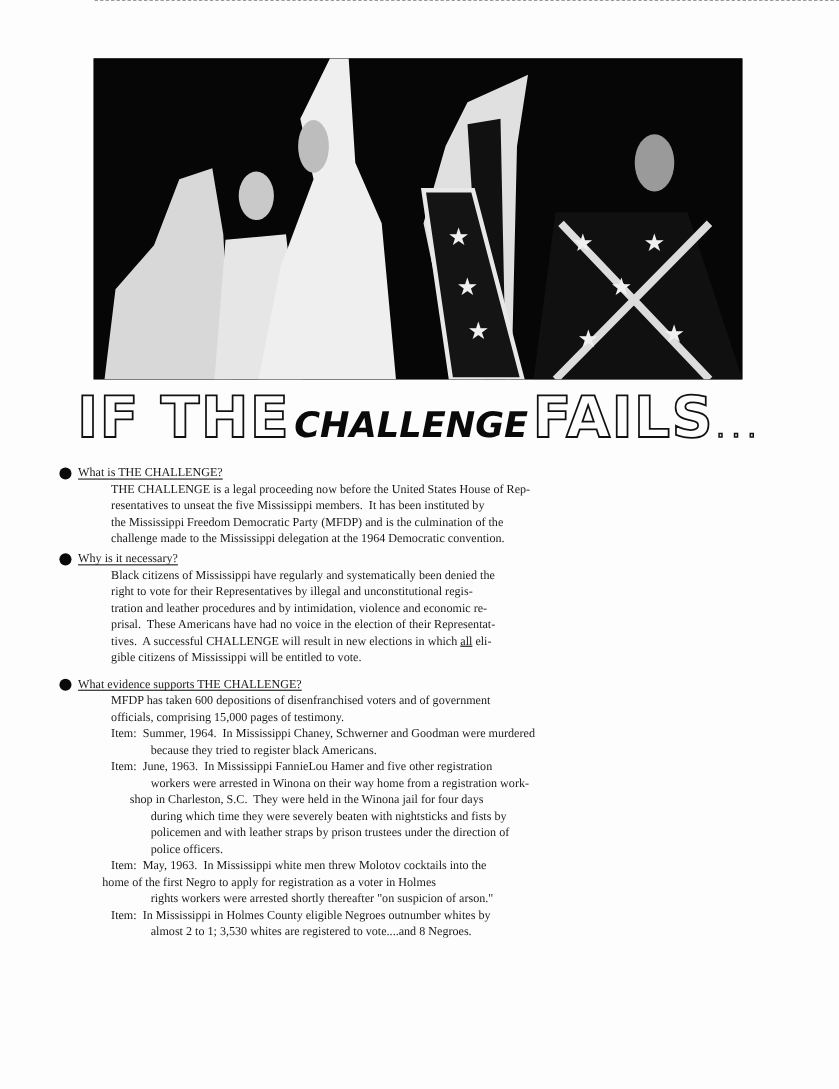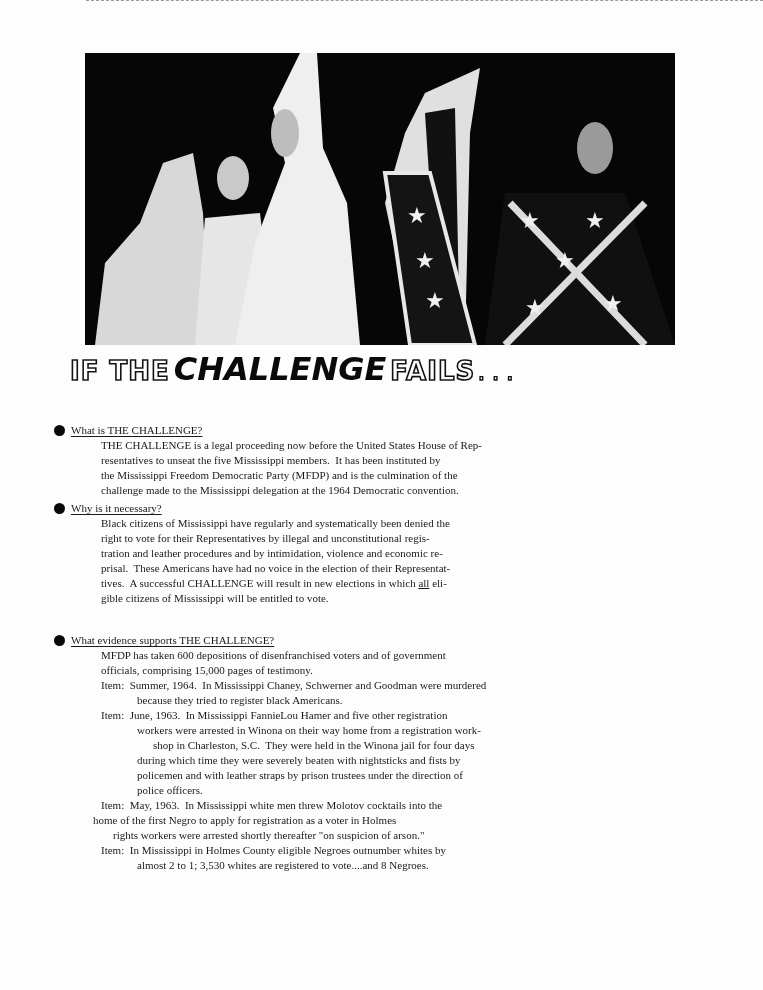--- a/index.html
+++ b/index.html
@@ -1,21 +1,21 @@
 <!DOCTYPE html>
 <html><head>
   <meta charset="utf-8">
   <style>
     html, body { margin: 0; padding: 0; background: #fdfdfd; }
     body { width: 763px; height: 990px; position: relative; overflow: hidden; color: #1a1a1a; }
     .top-rule { position: absolute; left: 86px; top: 0; width: 677px; height: 0; border-top: 1px dashed #9a9a9a; }
     .photo { position: absolute; left: 85px; top: 53px; width: 590px; height: 292px; background: #060606; overflow: hidden; }
     .photo svg { display: block; }
     .headline { position: absolute; left: 70px; top: 350px; width: 630px; height: 50px; white-space: nowrap; }
-    .hl-outline { font-family: "DejaVu Sans", sans-serif; font-weight: bold; font-size: 26px; color: #fdfdfd; -webkit-text-stroke: 1.6px #111; letter-spacing: 1px; }
+    .hl-outline { font-family: "DejaVu Sans", sans-serif; font-weight: bold; font-size: 52px; color: #fdfdfd; -webkit-text-stroke: 1.6px #111; letter-spacing: 1px; }
     .hl-solid { font-family: "DejaVu Sans", sans-serif; font-weight: bold; font-size: 32px; color: #0a0a0a; letter-spacing: 0px; font-style: italic; }
     .hl-dots { font-family: "DejaVu Sans", sans-serif; font-size: 26px; color: #fdfdfd; -webkit-text-stroke: 1.4px #111; letter-spacing: 6px; margin-left: 2px; }
     .section { position: absolute; left: 54px; font-family: Liberation Serif, serif; font-size: 11px; line-height: 15px; }
     .q { display: flex; align-items: center; }
     .bullet { width: 11px; height: 11px; border-radius: 50%; background: #0a0a0a; margin-right: 6px; flex: none; }
     .q-text { text-decoration: underline; text-underline-offset: 2px; }
     .body { margin-left: 47px; white-space: pre; }
     .item { white-space: pre; margin-left: 47px; }
     .u { text-decoration: underline; }
   </style>
@@ -80,37 +80,37 @@
     <span class="q-text">Why is it necessary?</span>
   </div>
   <div class="body">Black citizens of Mississippi have regularly and systematically been denied the</div>
   <div class="body">right to vote for their Representatives by illegal and unconstitutional regis-</div>
   <div class="body">tration and leather procedures and by intimidation, violence and economic re-</div>
   <div class="body">prisal.  These Americans have had no voice in the election of their Representat-</div>
   <div class="body"><span>tives.  A successful CHALLENGE will result in new elections in which </span><span class="u">all</span><span> eli-</span></div>
   <div class="body">gible citizens of Mississippi will be entitled to vote.</div>
 </div>
 
-<div class="section" style="top:633px;">
+<div class="section" style="top:615px;">
   <div class="q">
     <span class="bullet"></span>
     <span class="q-text">What evidence supports THE CHALLENGE?</span>
   </div>
   <div class="body">MFDP has taken 600 depositions of disenfranchised voters and of government</div>
   <div class="body">officials, comprising 15,000 pages of testimony.</div>
 
   <div class="item"><span>Item:</span>  <span>Summer, 1964.  In Mississippi Chaney, Schwerner and Goodman were murdered</span></div>
   <div class="item" style="margin-left:83px;">because they tried to register black Americans.</div>
 
   <div class="item"><span>Item:</span>  <span>June, 1963.  In Mississippi FannieLou Hamer and five other registration</span></div>
   <div class="item" style="margin-left:83px;">workers were arrested in Winona on their way home from a registration work-</div>
-  <div class="item" style="margin-left:99px;">shop in Charleston, S.C.  They were held in the Winona jail for four days</div>
+  <div class="item" style="margin-left:64px;">shop in Charleston, S.C.  They were held in the Winona jail for four days</div>
   <div class="item" style="margin-left:83px;">during which time they were severely beaten with nightsticks and fists by</div>
   <div class="item" style="margin-left:83px;">policemen and with leather straps by prison trustees under the direction of</div>
   <div class="item" style="margin-left:83px;">police officers.</div>
 
   <div class="item"><span>Item:</span>  <span>May, 1963.  In Mississippi white men threw Molotov cocktails into the</span></div>
   <div class="item" style="margin-left:39px;">home of the first Negro to apply for registration as a voter in Holmes</div>
-  <div class="item" style="margin-left:59px;">rights workers were arrested shortly thereafter "on suspicion of arson."</div>
+  <div class="item" style="margin-left:83px;">rights workers were arrested shortly thereafter "on suspicion of arson."</div>
 
   <div class="item"><span>Item:</span>  <span>In Mississippi in Holmes County eligible Negroes outnumber whites by</span></div>
   <div class="item" style="margin-left:83px;">almost 2 to 1; 3,530 whites are registered to vote....and 8 Negroes.</div>
 </div>
 
 </body></html>

